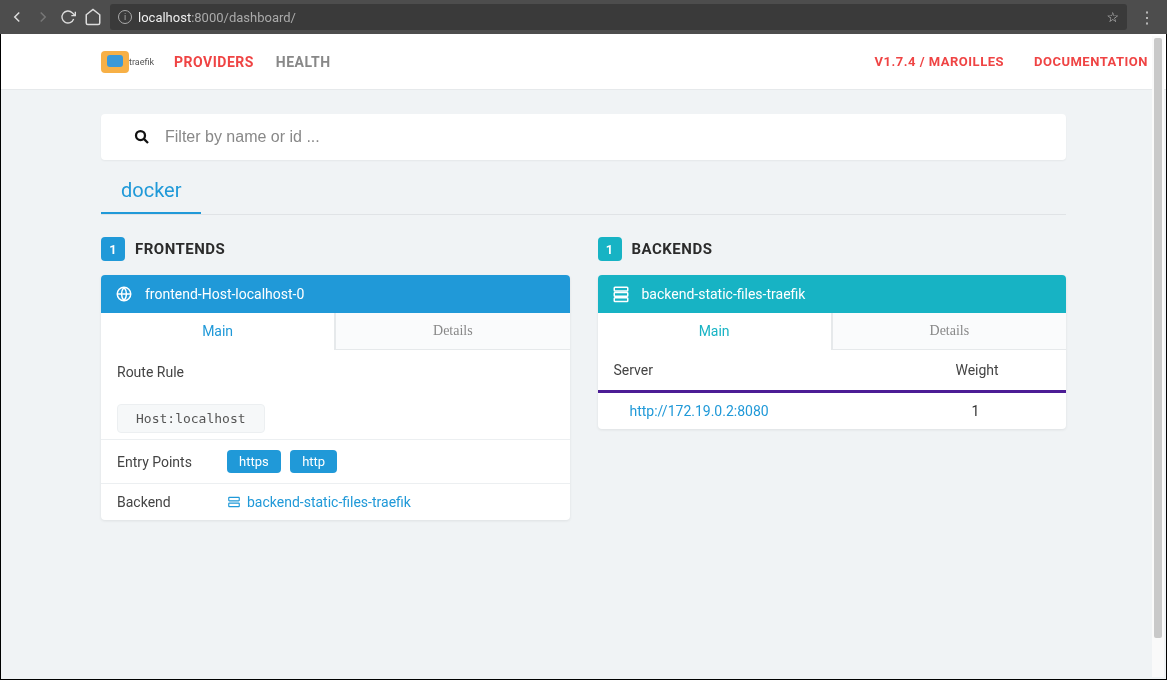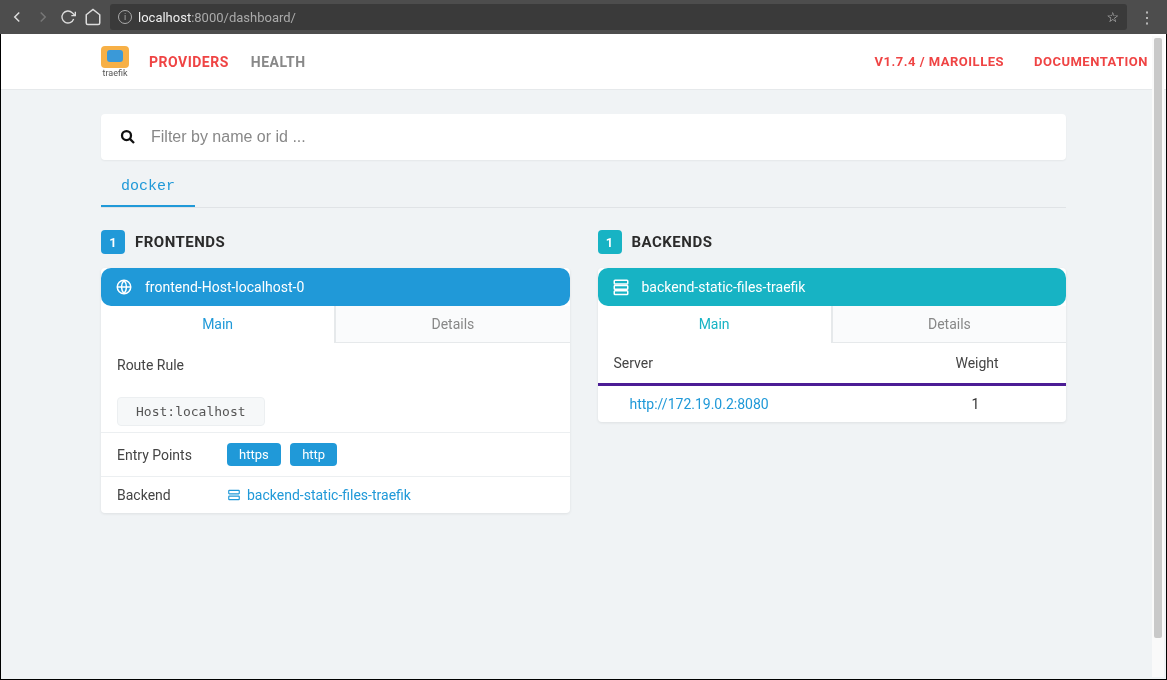--- a/index.html
+++ b/index.html
@@ -59,54 +59,54 @@
 
   .navbar {
     background: #fff;
     height: 56px;
     display: flex;
     align-items: center;
     padding: 0 18px 0 100px;
     border-bottom: 1px solid #e6e9eb;
   }
   .logo {
-    display:flex; flex-direction:column; align-items:center; font-size:9px; color:#555; margin-right:20px;
+    display:flex; flex-direction:row; align-items:center; font-size:9px; color:#555; margin-right:20px;
   }
   .logo-icon {
     width:28px; height:22px; background:#f7b046; border-radius:4px; position:relative;
   }
   .logo-icon::before {
     content:''; position:absolute; left:6px; top:4px; width:16px; height:12px; background:#3a99d8; border-radius:3px;
   }
   .nav-left { display:flex; gap:22px; }
   .nav-item {
     font-weight:700; font-size:14px; letter-spacing:0.5px; color:#ef4444; cursor:pointer;
   }
   .nav-item.secondary { color:#888; }
   .nav-right { margin-left:auto; display:flex; gap:30px; }
   .nav-right .nav-item { font-weight:700; font-size:13px; }
 
   .content {
     padding: 24px 100px;
   }
   .search-box {
     background:#fff; border-radius:4px; box-shadow:0 1px 2px rgba(0,0,0,0.05);
-    display:flex; align-items:center; padding:14px 18px; margin-bottom:8px;
+    display:flex; align-items:center; padding:14px 32px; margin-bottom:8px;
   }
   .search-box input {
     border:none; outline:none; font-size:16px; flex:1; color:#333;
   }
   .search-box input::placeholder { color:#888; }
   .search-icon { margin-right:14px; }
 
   .provider-tabs {
     display:flex; border-bottom:1px solid #e0e3e6; margin-bottom:22px;
   }
   .provider-tab {
-    padding:10px 20px; font-size:15px; color:#2099d8; border-bottom:2px solid #2099d8; cursor:pointer;font-family:Liberation Mono, monospace;
+    padding:10px 20px; font-size:20px; color:#2099d8; border-bottom:2px solid #2099d8; cursor:pointer;
   }
 
   .columns { display:flex; gap:28px; }
   .col { flex:1; min-width:0; }
 
   .section-header {
     display:flex; align-items:center; gap:10px; margin-bottom:14px;
   }
   .badge-count {
     background:#2099d8; color:#fff; min-width:24px; height:24px; border-radius:4px;
@@ -114,33 +114,33 @@
   }
   .col-backend .badge-count { background:#17b3c4; }
   .section-title {
     font-weight:700; font-size:15px; letter-spacing:0.5px; color:#2b2b2b;
   }
 
   .card {
     background:#fff; border-radius:4px; box-shadow:0 1px 3px rgba(0,0,0,0.08); overflow:hidden;
   }
   .card-header {
-    color:#fff; padding:10px 14px; display:flex; align-items:center; gap:12px; font-size:14px;border-radius:10px;
+    color:#fff; padding:10px 14px; display:flex; align-items:center; gap:12px; font-size:14px;
   }
   .col-frontend .card-header { background:#2099d8; }
   .col-backend  .card-header { background:#17b3c4; }
 
   .card-tabs { display:flex; }
   .card-tab {
     flex:1; text-align:center; padding:10px 4px; font-size:14px; cursor:pointer;
     border:1px solid #e6e9eb; border-top:none;
   }
   .card-tab.active-front { color:#2099d8; border-bottom:none; border-left:none; }
   .card-tab.active-back  { color:#17b3c4; border-bottom:none; border-left:none; }
-  .card-tab.inactive { color:#888; background:#fafbfc; }
+  .card-tab.inactive { color:#888; background:#fafbfc;font-family:Liberation Serif, serif; }
   .card-tab:first-child { border-left:none; }
   .card-tab:last-child { border-right:none; }
 
   .card-body { padding:14px 16px 6px; font-size:14px; }
   .label-row { color:#444; margin-bottom:24px; }
   .code-box {
     background:#f6f8f9; border:1px solid #eceff1; border-radius:4px; padding:6px 18px;
     font-family: ui-monospace, Menlo, Consolas, monospace; font-size:13px; color:#555; display:inline-block;
   }
   .kv-row {

